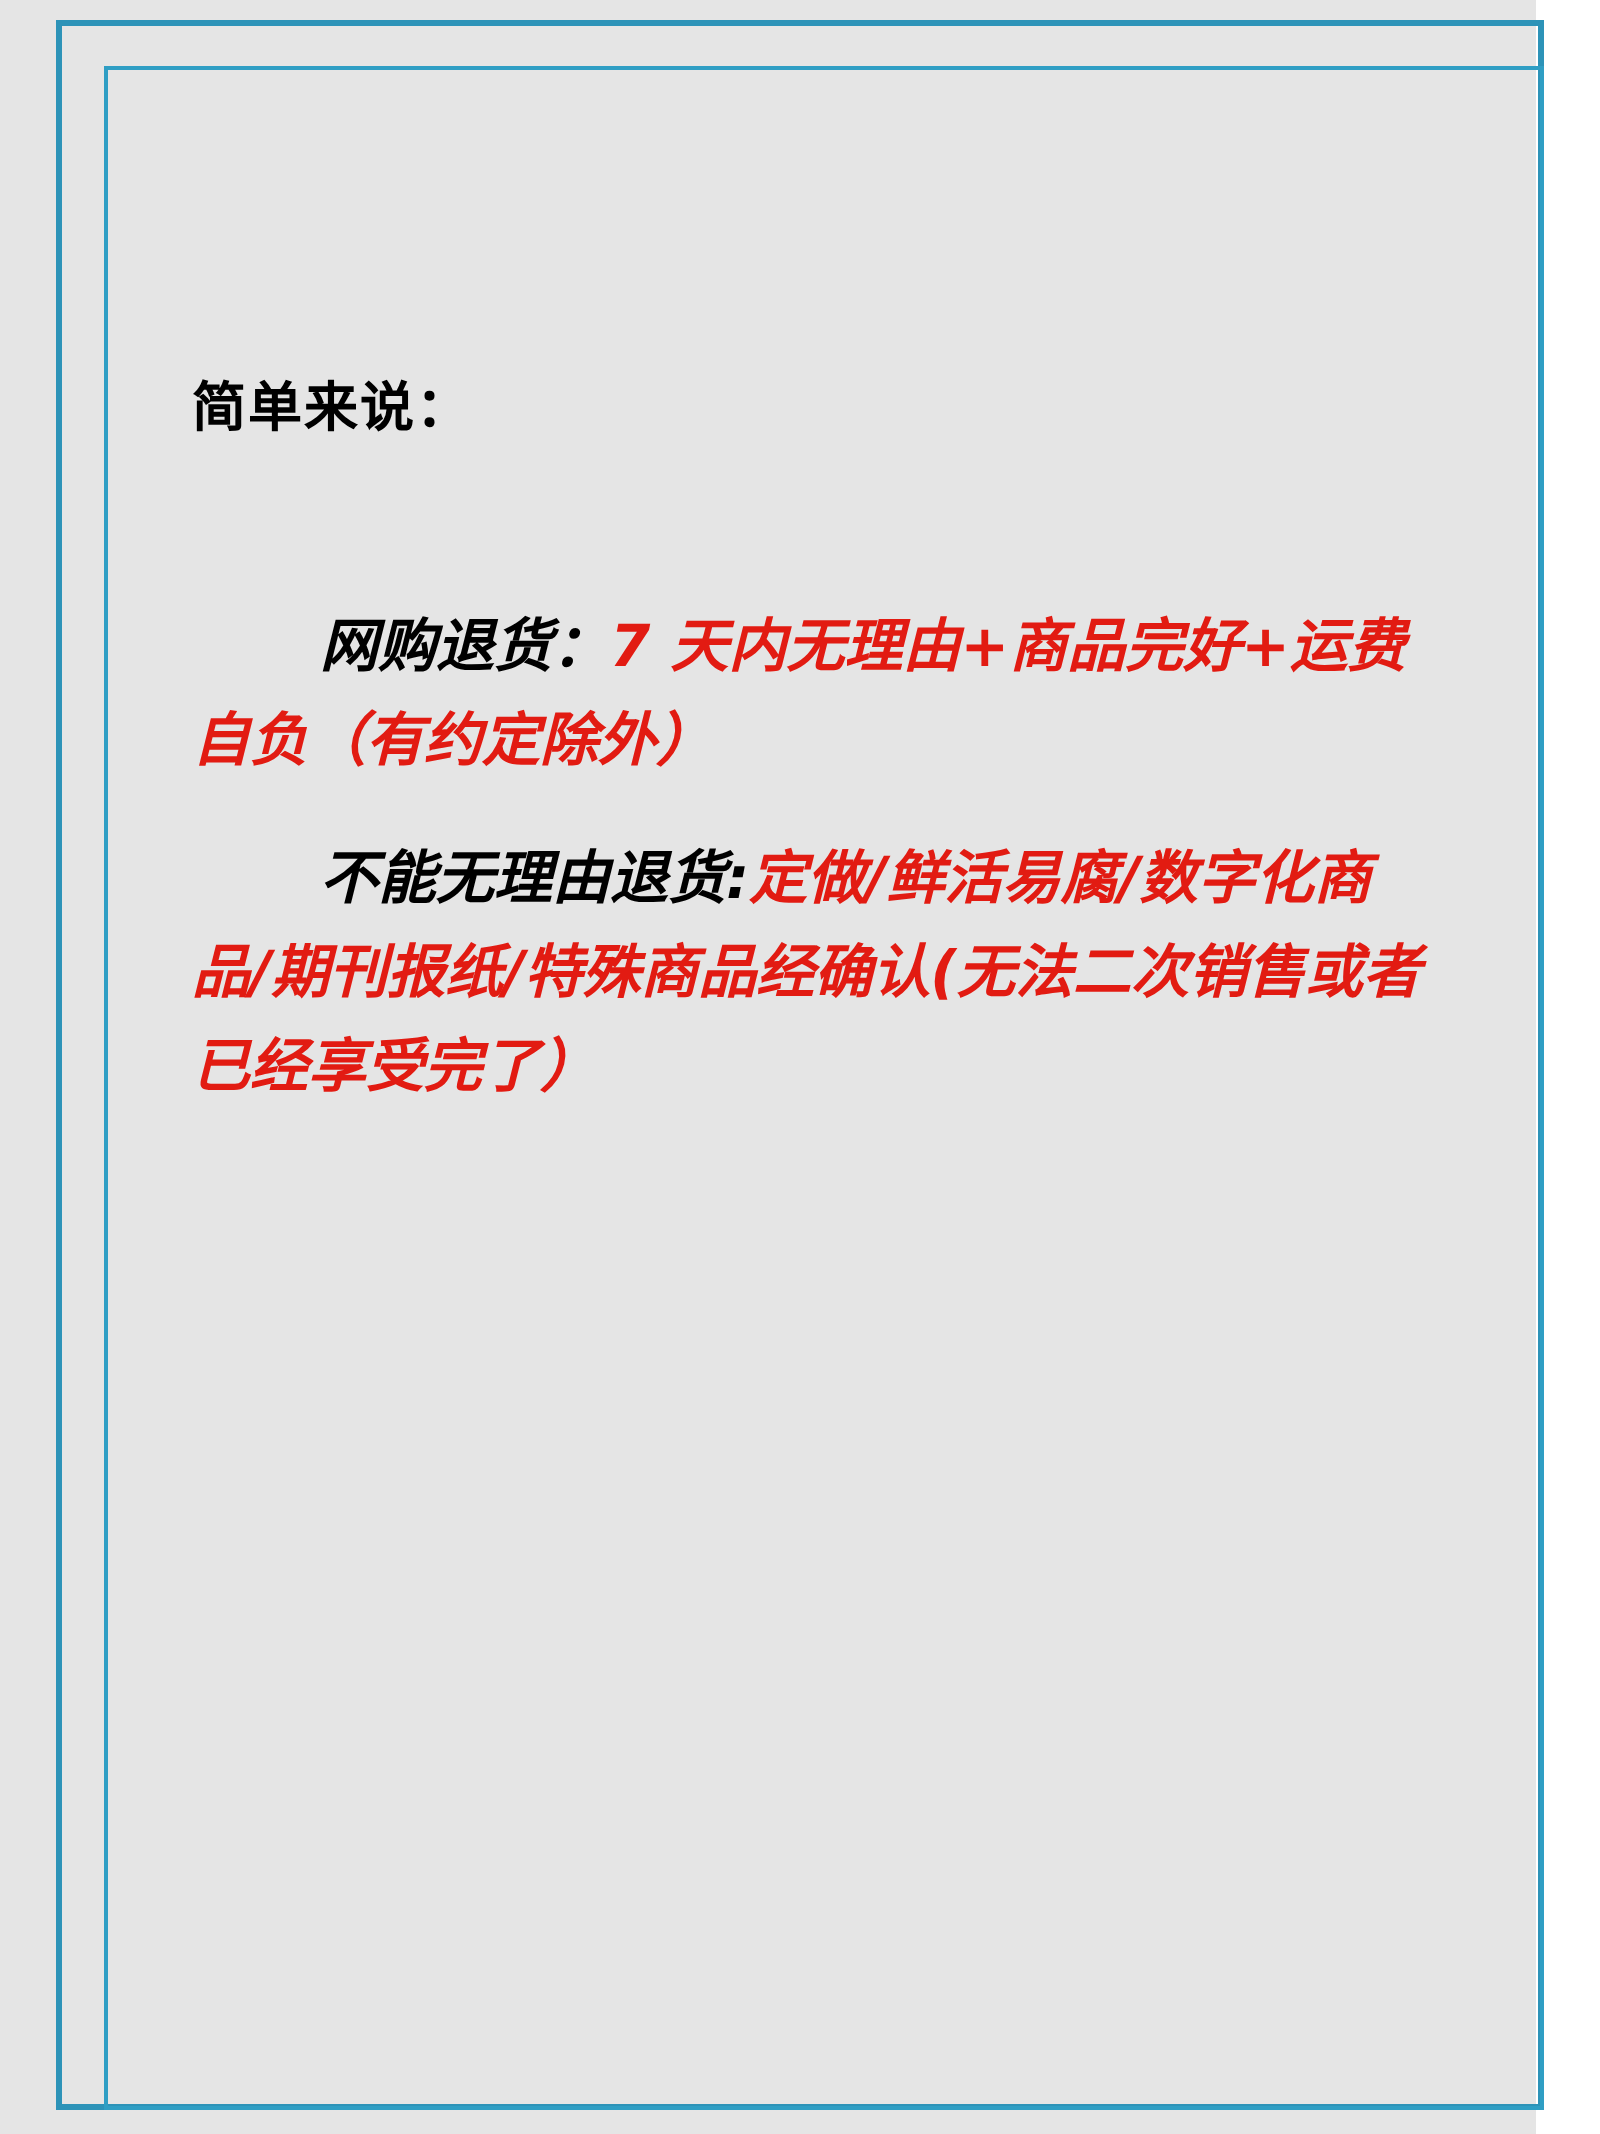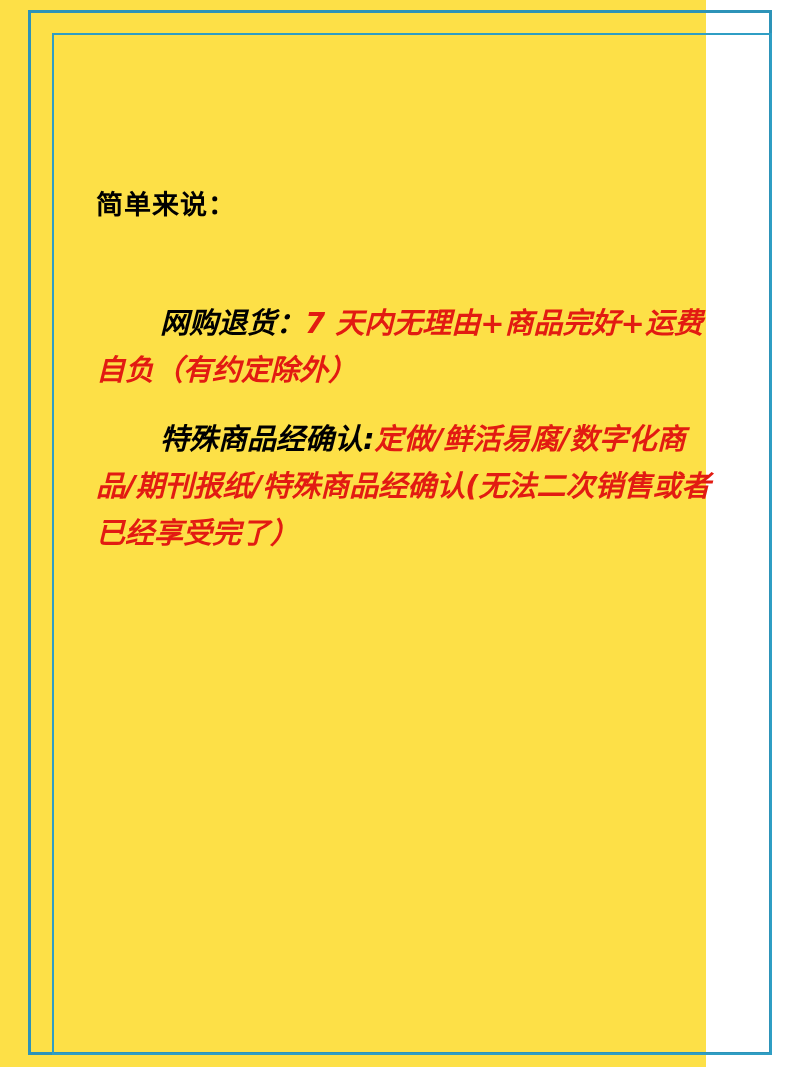--- a/index.html
+++ b/index.html
@@ -10,23 +10,23 @@
   body {
     width: 800px;
     height: 1067px;
     background: #ffffff;
     font-family: "DejaVu Sans", "Liberation Sans", sans-serif;
     overflow: hidden;
   }
 
   .page {
     position: relative;
-    width: 706px;
+    width: 768px;
     height: 1067px;
-    background: #fde047;
+    background: #e5e5e5;
     box-sizing: border-box;
   }
 
   
   .frame-outer {
     position: absolute;
     left: 28px;
     top: 10px;
     width: 744px;
     height: 1045px;
@@ -93,17 +93,17 @@
 
   <div class="content">
 
     <div class="heading">简单来说：</div>
 
     <p class="para first">
       <span class="lead">网购退货：</span><span class="red">7 天内无理由+商品完好+运费自负（有约定除外）</span>
     </p>
 
     <p class="para second">
-      <span class="lead">特殊商品经确认:</span><span class="red">定做/鲜活易腐/数字化商品/期刊报纸/特殊商品经确认(无法二次销售或者已经享受完了）</span>
+      <span class="lead">不能无理由退货:</span><span class="red">定做/鲜活易腐/数字化商品/期刊报纸/特殊商品经确认(无法二次销售或者已经享受完了）</span>
     </p>
 
   </div>
 </div>
 
 </body></html>

